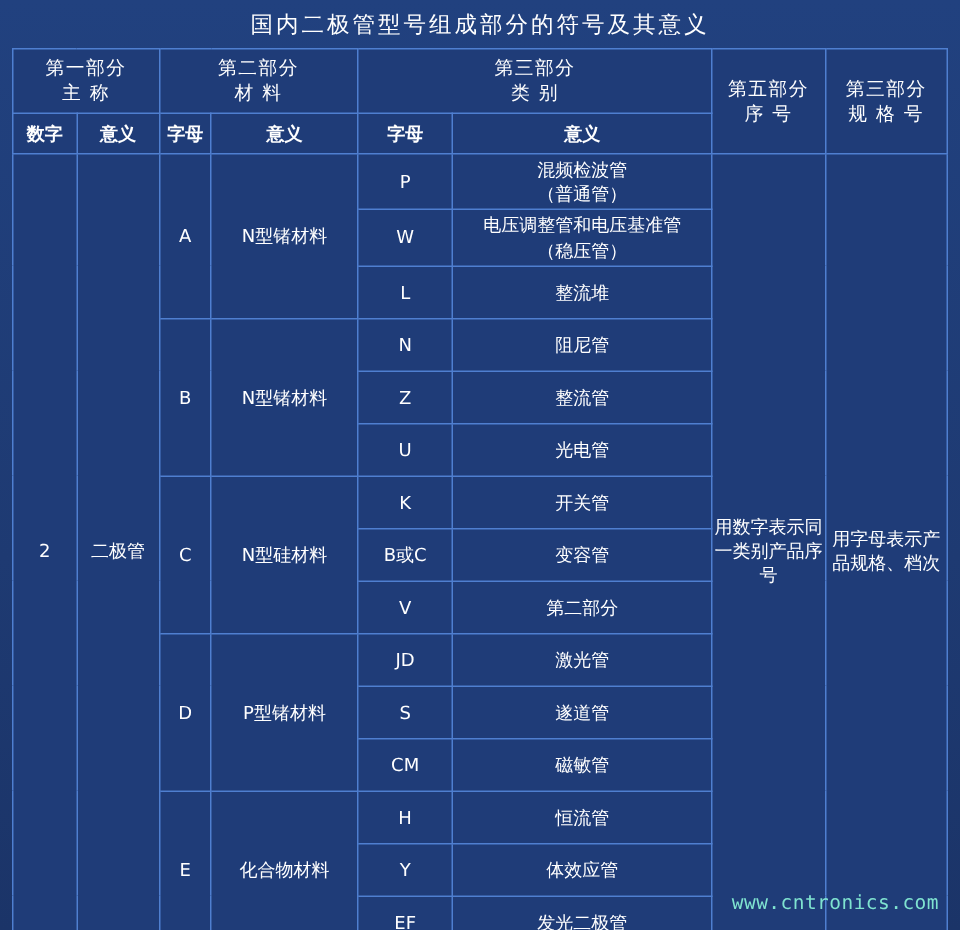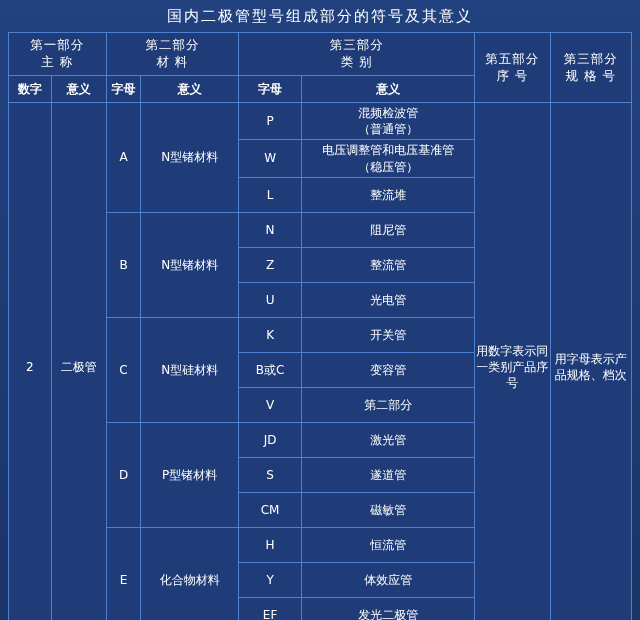--- a/index.html
+++ b/index.html
@@ -205,13 +205,14 @@
         <td class="cell">Y</td>
         <td class="cell">体效应管</td>
       </tr>
       <tr>
         <td class="cell">EF</td>
         <td class="cell">发光二极管</td>
       </tr>
     </tbody>
   </table>
 
+  <div class="wm">www.cntronics.com</div>
 </div>
 
 </body></html>

